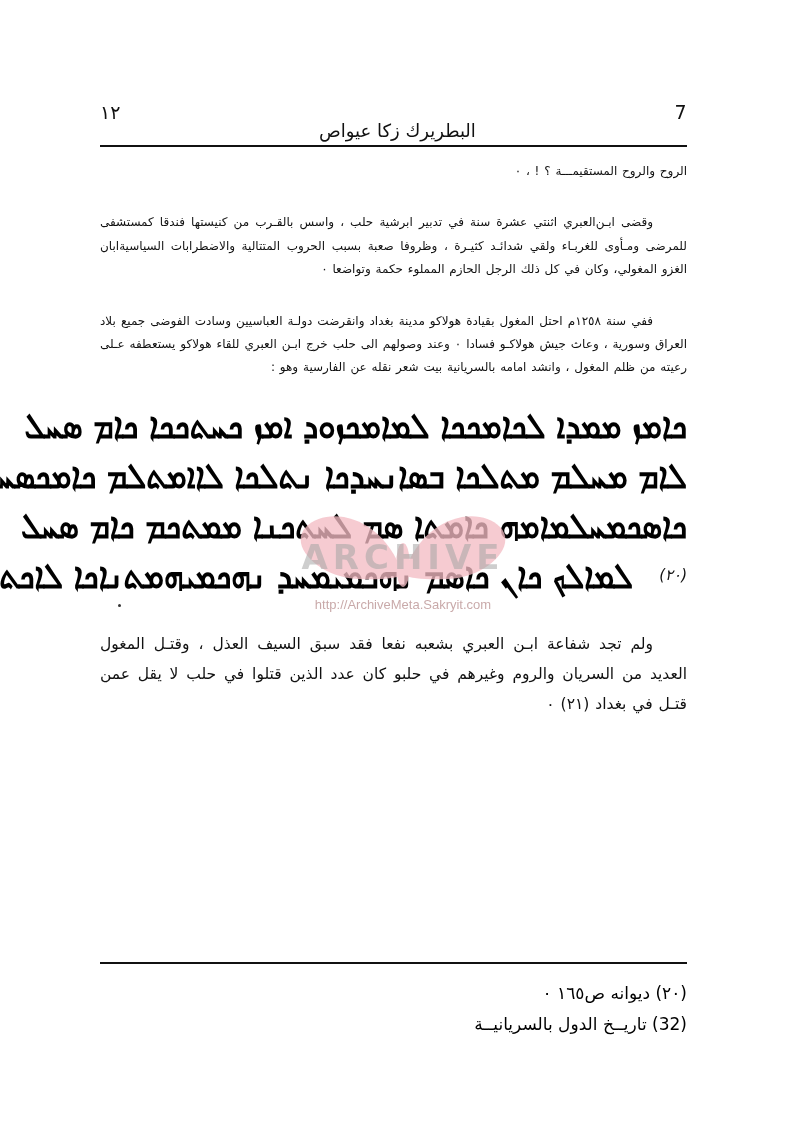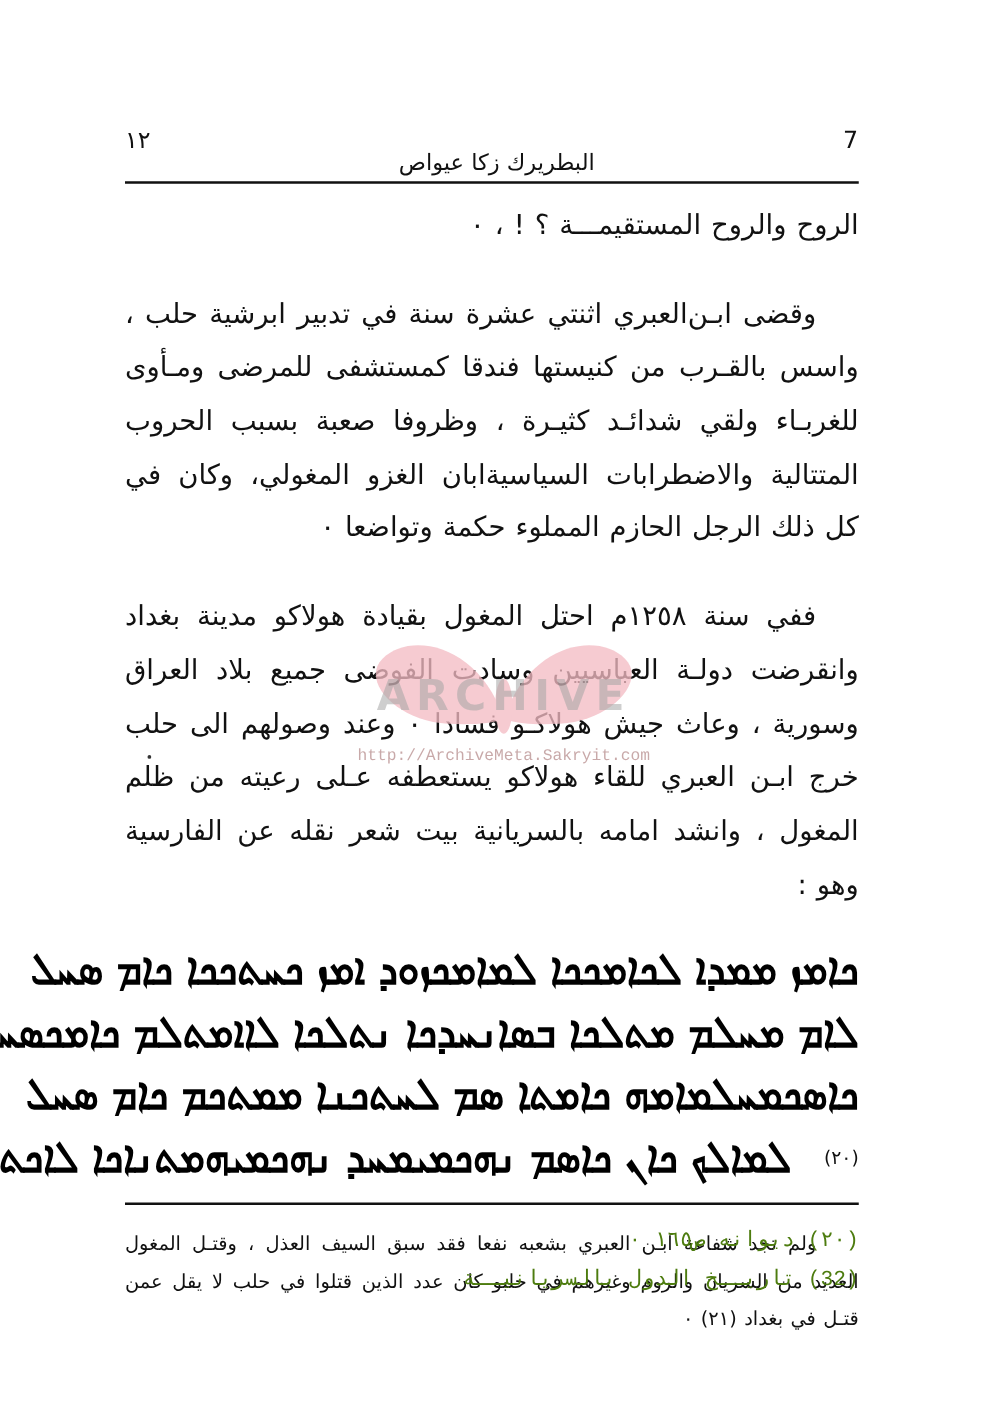--- a/index.html
+++ b/index.html
@@ -65,21 +65,21 @@
   .content {
     position: absolute;
     top: 160px;
     left: 100px;
     width: 587px;
     direction: rtl;
     text-align: justify;
     text-justify: inter-word;
   }
   .para {
-    font-size: 22px;
+    font-size: 12px;
     line-height: 1.95;
     margin: 0 0 20px 0;
     color: #111;
     word-spacing: 1px;
   }
   .para.first-line-indent {
     text-indent: 34px;
     margin-top: 28px;
   }
   .para.lead {
@@ -115,36 +115,36 @@
     justify-content: flex-start;
     gap: 26px;
   }
   .syriac-ref {
     font-family: "DejaVu Sans", sans-serif;
     font-size: 15px;
     font-weight: normal;
     letter-spacing: 0;
     transform: scaleY(0.87);
     color: #111;
+    font-style: italic;
   }
 
   
   .footnotes {
     position: absolute;
     top: 978px;
     left: 100px;
     width: 587px;
     direction: rtl;
     text-align: right;
   }
   .footnote {
     font-size: 17px;
     line-height: 1.85;
-    color: #4d7c0f;
-    font-family: Liberation Mono, monospace;
+    color: #000000;
   }
 
   
   .watermark {
     position: absolute;
     left: 258px;
     top: 505px;
     width: 290px;
     height: 135px;
     pointer-events: none;
@@ -166,21 +166,21 @@
     letter-spacing: 5px;
     color: rgba(150,150,150,0.55);
     font-weight: 700;
     white-space: nowrap;
   }
   .wm-url {
     position: absolute;
     left: 50%;
     top: 92px;
     transform: translateX(-50%);
-    font-family: Liberation Mono, monospace;
+    font-family: Liberation Sans, sans-serif;
     font-size: 13px;
     color: rgba(170,120,120,0.75);
     white-space: nowrap;
   }
 
   .dot-artifact {
     position: absolute;
     width: 3px; height: 3px;
     background: #333;
     border-radius: 50%;

